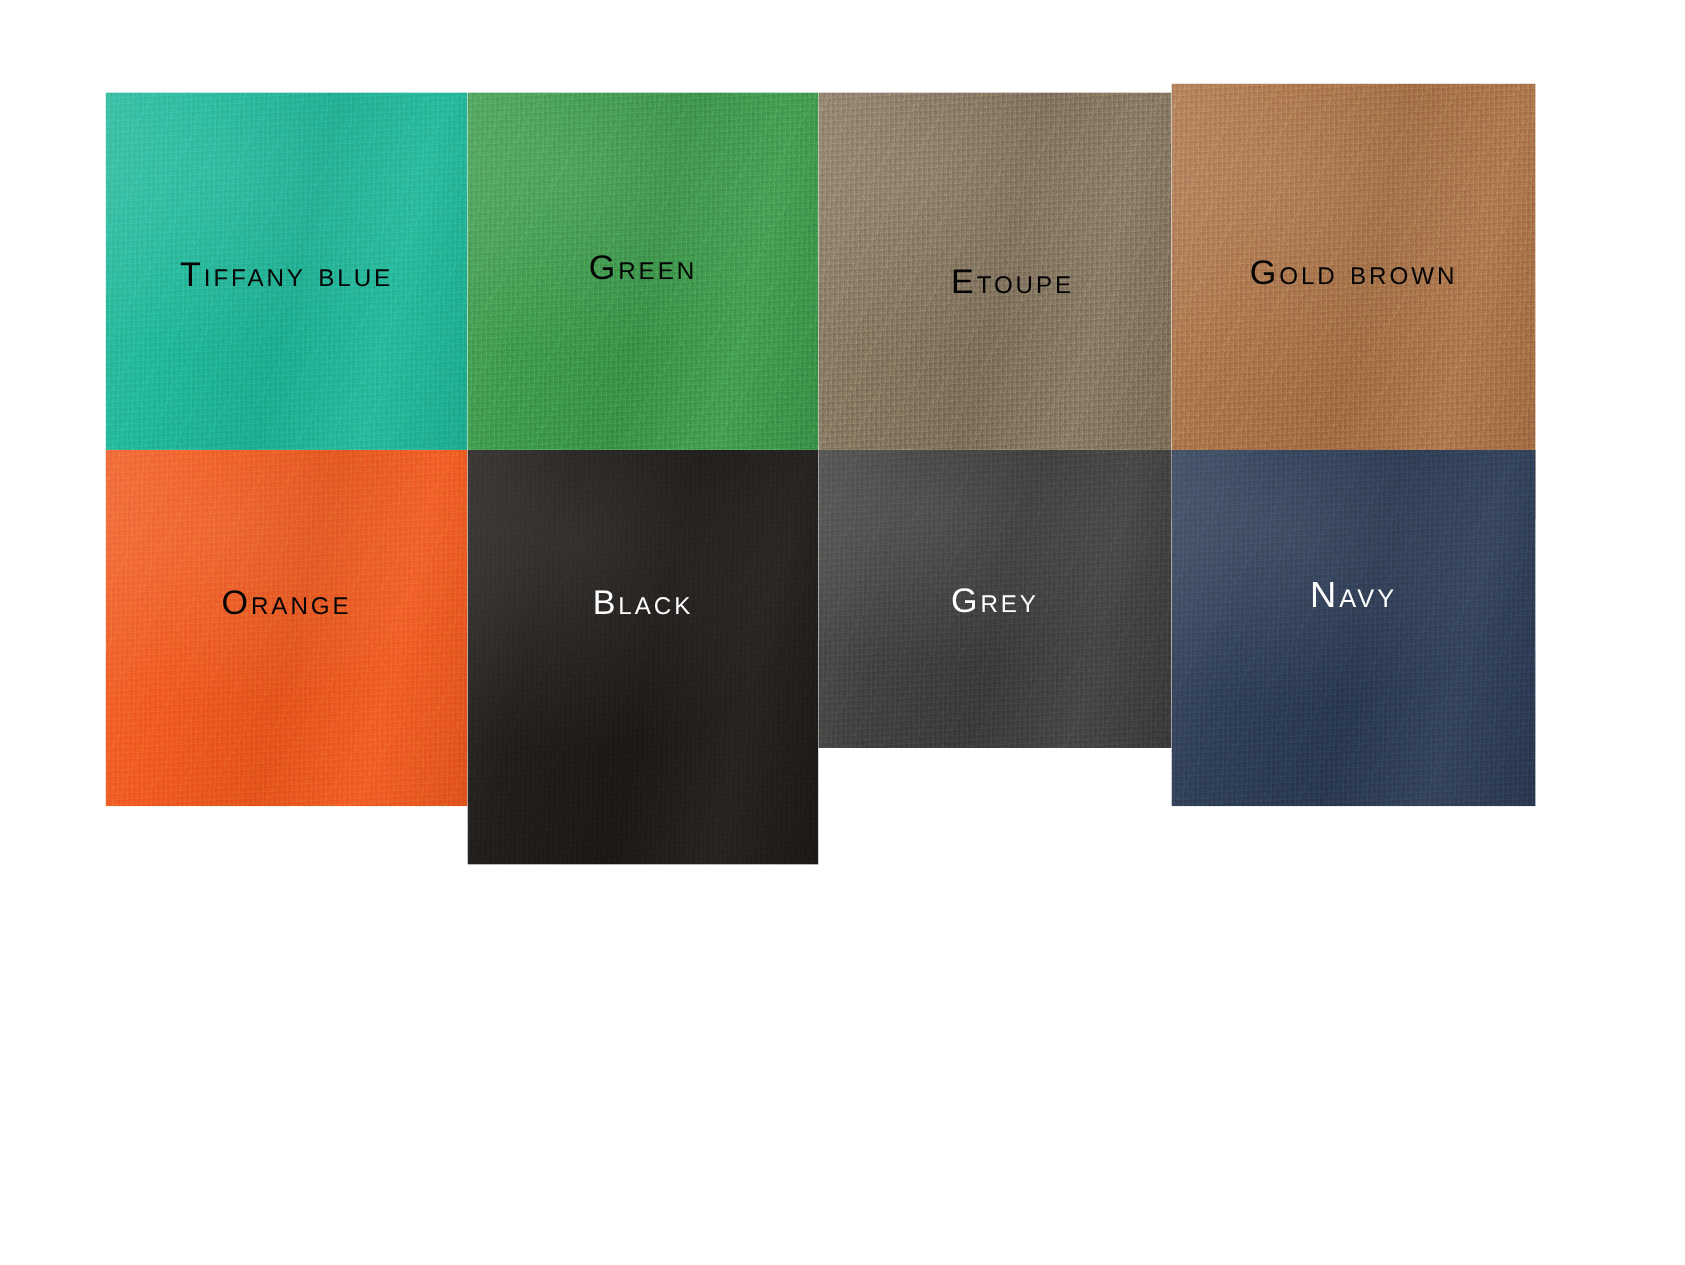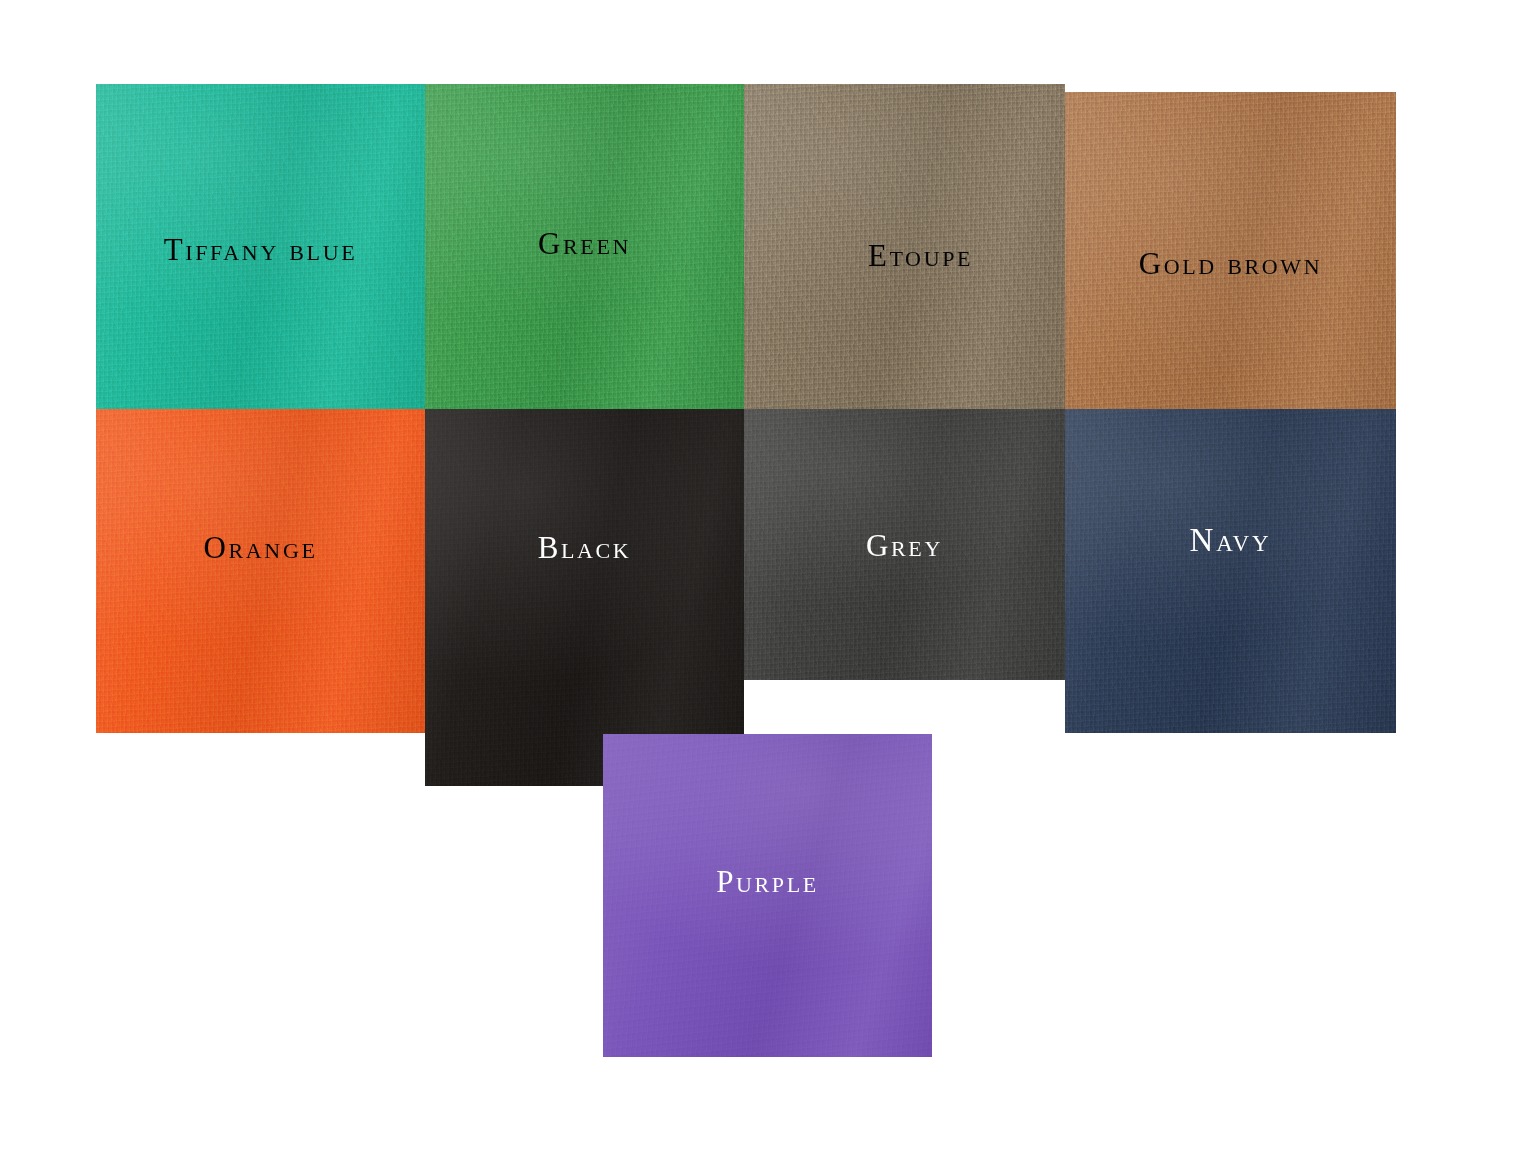--- a/index.html
+++ b/index.html
@@ -121,21 +121,21 @@
         rgba(255,255,255,0.14) 0%,
         rgba(255,255,255,0.0) 58%);
   }
 
   
   .swatch-label {
     position: absolute;
     left: 0;
     width: 100%;
     text-align: center;
-    font-family: Liberation Serif, serif;
+    font-family: Liberation Sans, sans-serif;
     font-variant: small-caps;
     font-weight: 400;
     letter-spacing: 0.085em;
     white-space: nowrap;
     line-height: 1;
     z-index: 3;
   }
   .swatch-label.dark-text  { color: #050505; }
   .swatch-label.light-text { color: #fefefe; }
 </style>
@@ -154,21 +154,21 @@
       <div class="grain"></div>
       <div class="sheen"></div>
       <div class="swatch-label dark-text" style="top: 144px; font-size: 31px; color: rgb(5, 5, 5);">Green</div>
     </div>
     <div class="swatch" style="left: 744px; top: 84px; width: 321px; height: 325px;">
       <div class="fill" style="background-color: rgb(134, 119, 96);"></div>
       <div class="grain"></div>
       <div class="sheen"></div>
       <div class="swatch-label dark-text" style="top: 156px; font-size: 31px; color: rgb(5, 5, 5); padding-left: 16px;">Etoupe</div>
     </div>
-    <div class="swatch" style="left: 1065px; top: 92px; width: 331px; height: 396px;">
+    <div class="swatch" style="left: 1065px; top: 76px; width: 331px; height: 396px;">
       <div class="fill" style="background-color: rgb(171, 116, 72);"></div>
       <div class="grain"></div>
       <div class="sheen"></div>
       <div class="swatch-label dark-text" style="top: 156px; font-size: 31px; color: rgb(5, 5, 5);">Gold brown</div>
     </div>
     <div class="swatch" style="left: 96px; top: 409px; width: 329px; height: 324px;">
       <div class="fill" style="background-color: rgb(240, 90, 30);"></div>
       <div class="grain"></div>
       <div class="sheen"></div>
       <div class="swatch-label dark-text" style="top: 123px; font-size: 31px; color: rgb(5, 5, 5);">Orange</div>
@@ -184,19 +184,13 @@
       <div class="grain"></div>
       <div class="sheen"></div>
       <div class="swatch-label light-text" style="top: 121px; font-size: 31px; color: rgb(254, 254, 254);">Grey</div>
     </div>
     <div class="swatch" style="left: 1065px; top: 409px; width: 331px; height: 324px;">
       <div class="fill" style="background-color: rgb(44, 60, 86);"></div>
       <div class="grain"></div>
       <div class="sheen"></div>
       <div class="swatch-label light-text" style="top: 115px; font-size: 33px; color: rgb(254, 254, 254);">Navy</div>
     </div>
-    <div class="swatch satin" style="left: 603px; top: 734px; width: 329px; height: 323px;">
-      <div class="fill" style="background-color: rgb(118, 80, 184);"></div>
-      <div class="grain"></div>
-      <div class="sheen"></div>
-      <div class="swatch-label light-text" style="top: 132px; font-size: 31px; color: rgb(254, 254, 254);">Purple</div>
-    </div>
   </div>
 
 </body></html>

